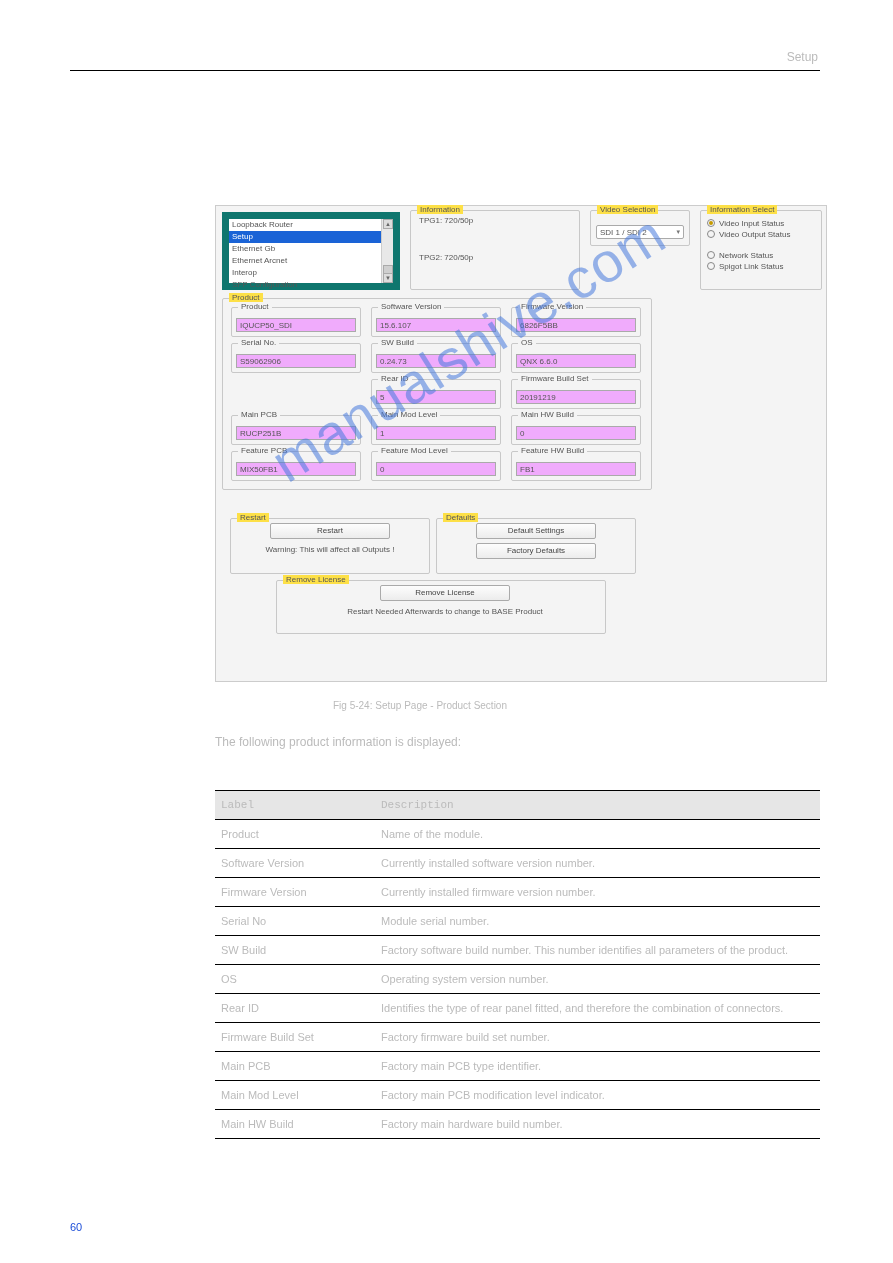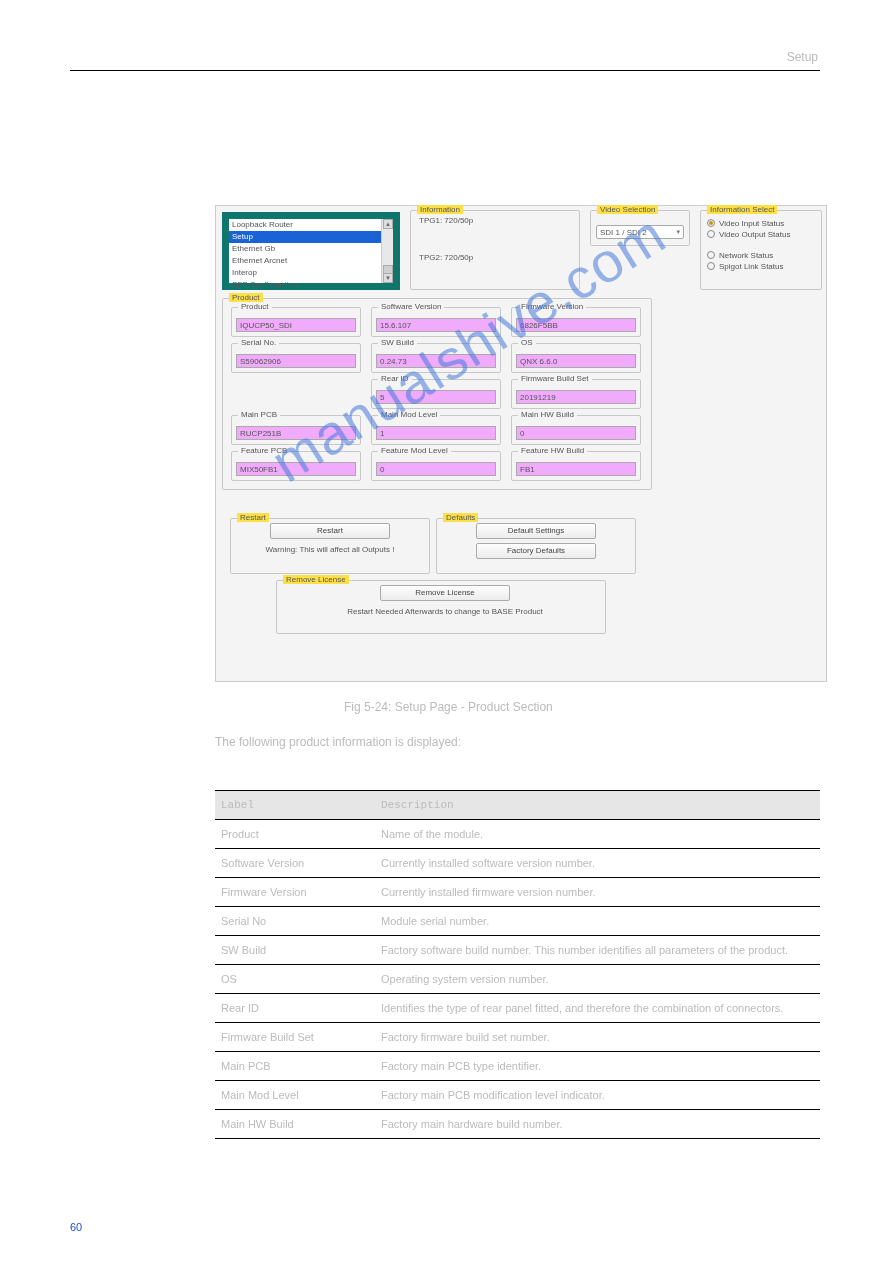--- a/index.html
+++ b/index.html
@@ -112,21 +112,21 @@
     color: rgba(70,120,220,0.55);
     transform: rotate(-32deg);
     transform-origin: left top;
     font-family: Arial, sans-serif;
     letter-spacing: 1px;
     pointer-events: none;
     z-index: 50;
   }
 
   
-  .fig-cap { position: absolute; left: 344px; top: 700px; font-size: 12px; color: #bbb; }
+  .fig-cap { position: absolute; left: 333px; top: 700px; font-size: 10px; color: #bbb; }
   .para { position: absolute; left: 215px; top: 735px; width: 605px; font-size: 12px; color: #bbb; }
 
   
   .tbl { position: absolute; left: 215px; top: 790px; width: 605px; border-collapse: collapse; }
   .tbl th, .tbl td {
     border-top: 1px solid #000;
     border-bottom: 1px solid #000;
     padding: 8px 6px;
     font-size: 11px; color: #bbb;
     text-align: left; vertical-align: top;

